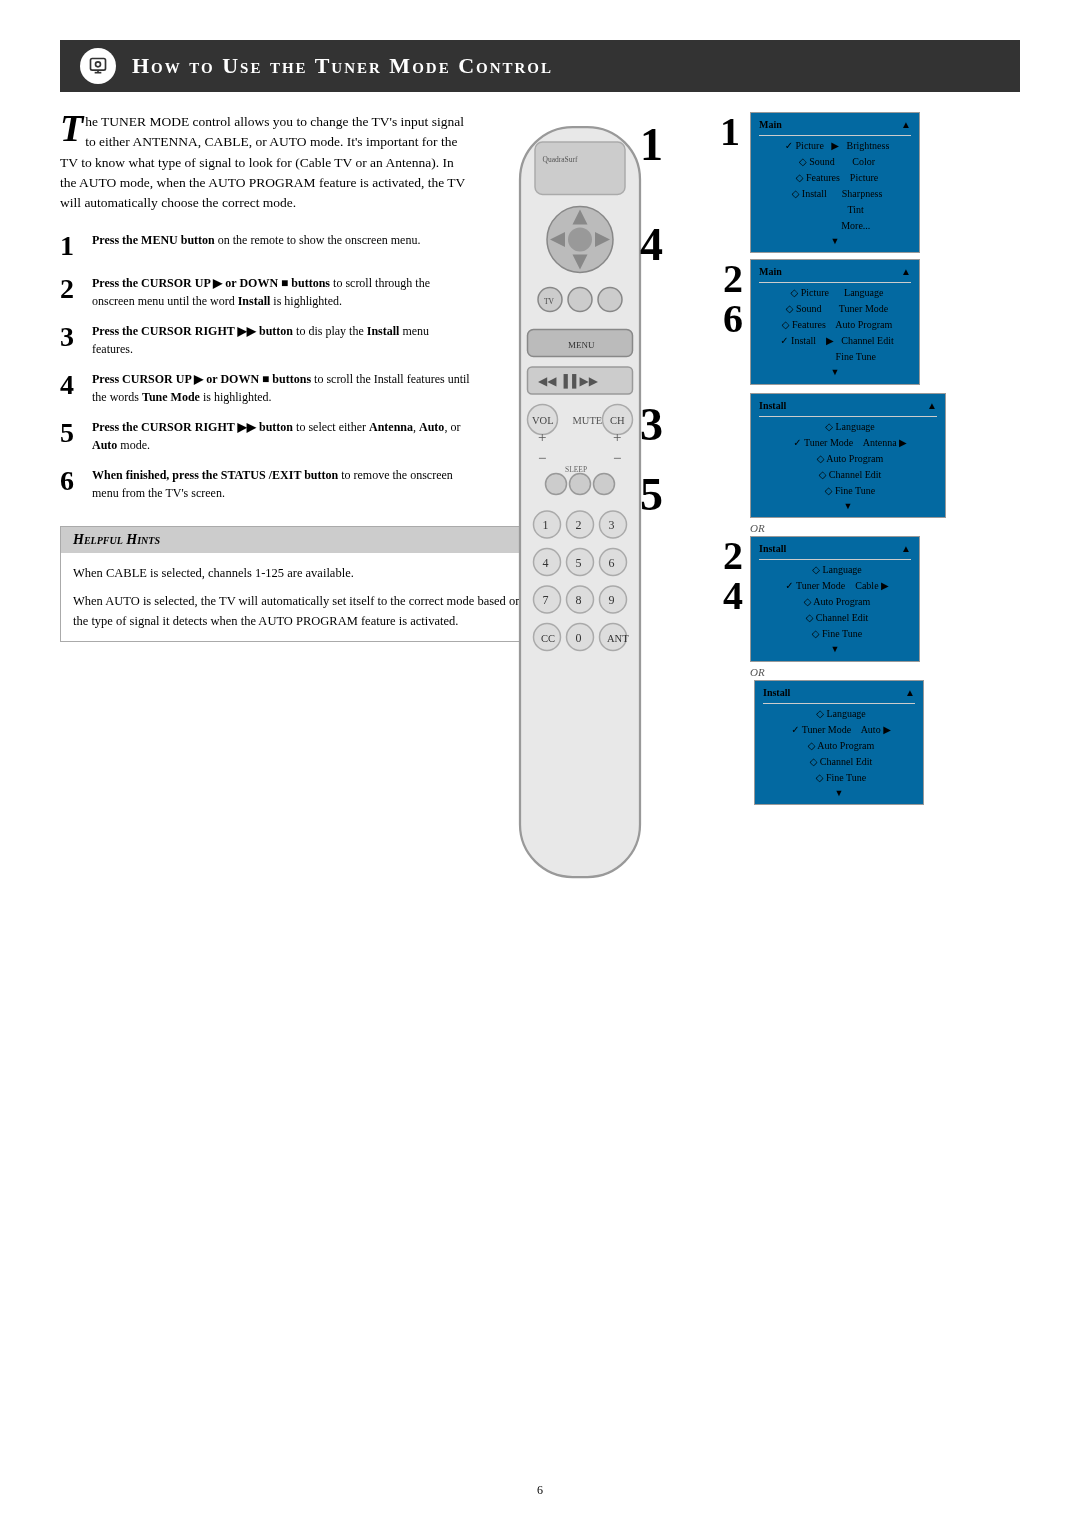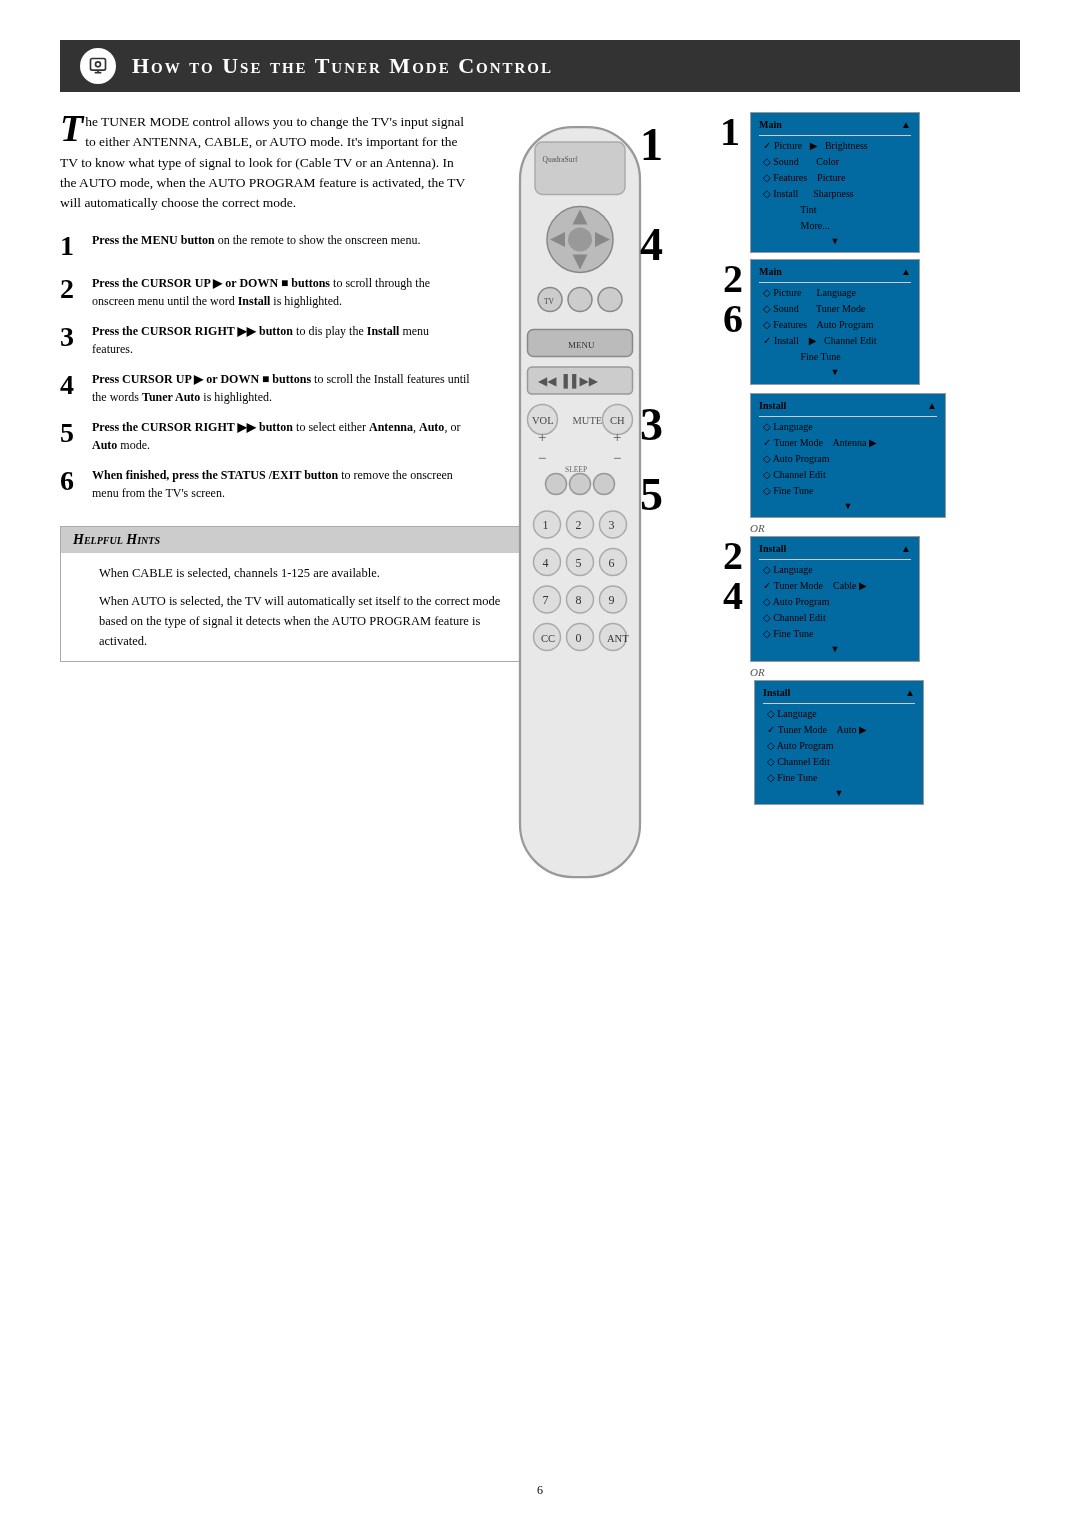--- a/index.html
+++ b/index.html
@@ -123,20 +123,21 @@
     .menu-screen .menu-title {
       font-weight: bold;
       border-bottom: 1px solid #ccc;
       padding-bottom: 2px;
       margin-bottom: 2px;
       display: flex;
       justify-content: space-between;
     }
     .menu-screen .menu-item {
       padding-left: 4px;
+      text-align: center;
     }
 
     .or-label {
       text-align: center;
       font-size: 11px;
       font-style: italic;
       margin: 2px 0;
       color: #555;
     }
 
@@ -152,21 +153,21 @@
       font-size: 14px;
       font-style: italic;
       font-variant: small-caps;
       font-weight: bold;
     }
     .hints-content {
       padding: 10px 12px;
       font-size: 12.5px;
       line-height: 1.6;
     }
-    .hints-content p { margin-bottom: 8px; margin-left: 26px; }
+    .hints-content p { margin-bottom: 8px; }
     .hints-content p:last-child { margin-bottom: 0; }
 
     
     .page-number {
       position: absolute;
       bottom: 30px;
       left: 50%;
       transform: translateX(-50%);
       font-size: 12px;
     }
@@ -234,21 +235,21 @@
         <div class="step">
           <div class="step-number">3</div>
           <div class="step-content">
             <b>Press the CURSOR RIGHT ▶▶ button</b> to dis play the <b>Install</b> menu features.
           </div>
         </div>
 
         <div class="step">
           <div class="step-number">4</div>
           <div class="step-content">
-            <b>Press CURSOR UP ▶ or DOWN ■ buttons</b> to scroll the Install features until the words <b>Tuner Auto</b> is highlighted.
+            <b>Press CURSOR UP ▶ or DOWN ■ buttons</b> to scroll the Install features until the words <b>Tune Mode</b> is highlighted.
           </div>
         </div>
 
         <div class="step">
           <div class="step-number">5</div>
           <div class="step-content">
             <b>Press the CURSOR RIGHT ▶▶ button</b> to select either <b>Antenna</b>, <b>Auto</b>, or <b>Auto</b> mode.
           </div>
         </div>
 

